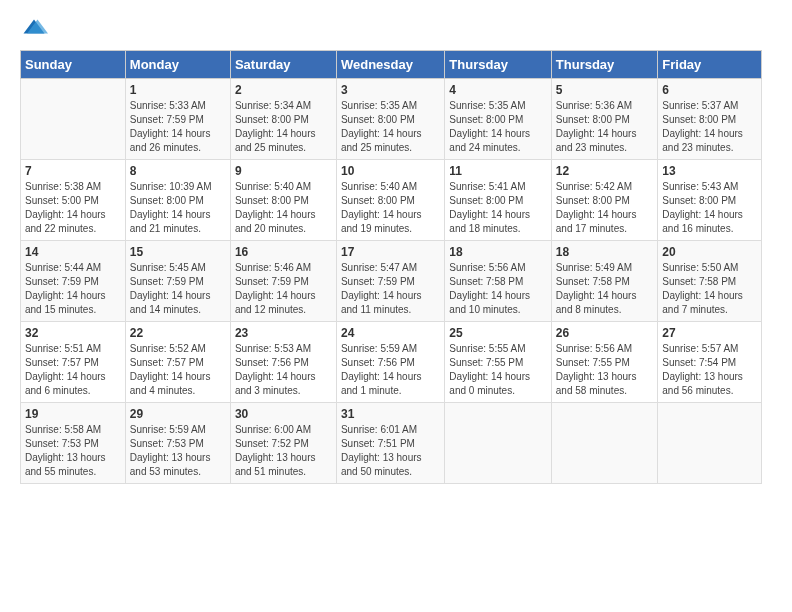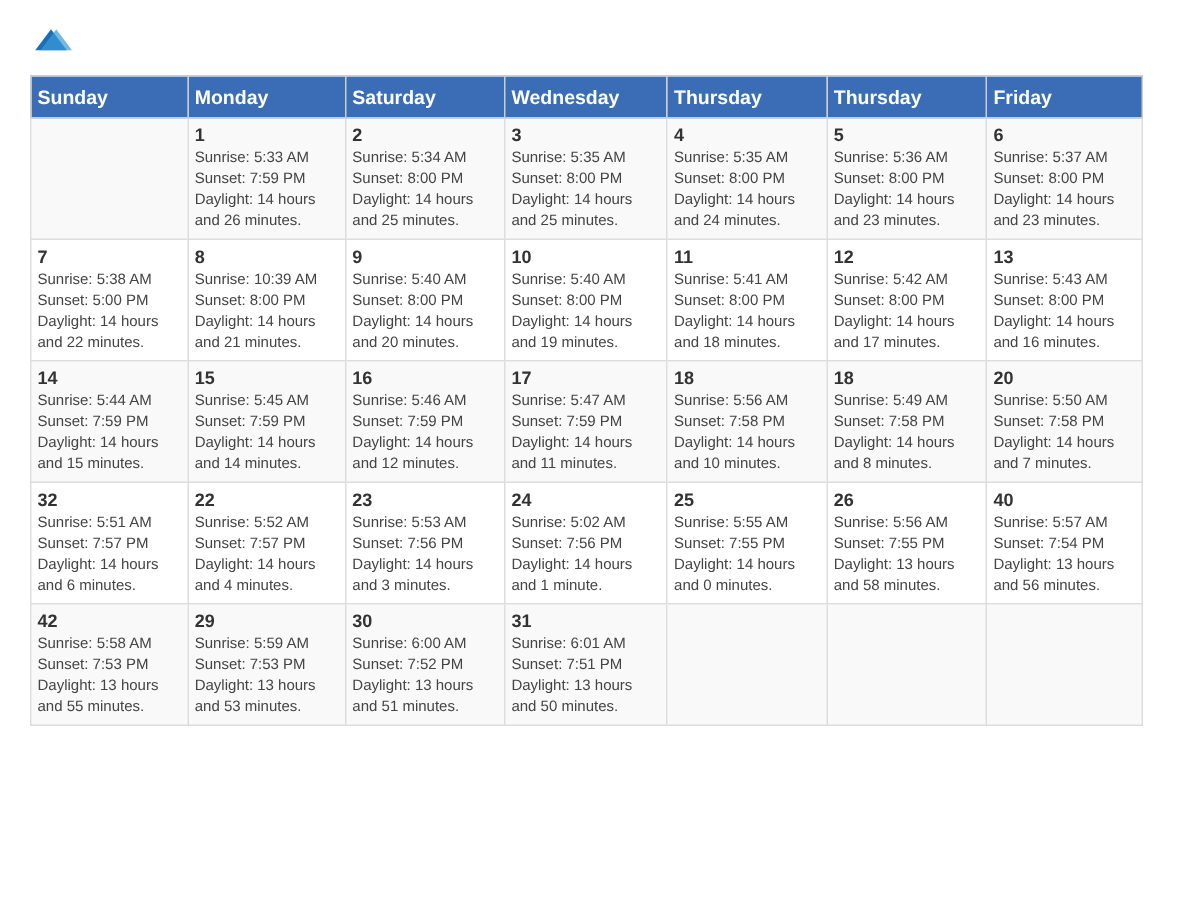--- a/index.html
+++ b/index.html
@@ -287,50 +287,50 @@
           </td>
           <td>
             <span class="day-num">23</span>
             <div class="day-info">Sunrise: 5:53 AM
 Sunset: 7:56 PM
 Daylight: 14 hours
 and 3 minutes.</div>
           </td>
           <td>
             <span class="day-num">24</span>
-            <div class="day-info">Sunrise: 5:02 AM
+            <div class="day-info">Sunrise: 5:59 AM
 Sunset: 7:56 PM
 Daylight: 14 hours
 and 1 minute.</div>
           </td>
           <td>
             <span class="day-num">25</span>
             <div class="day-info">Sunrise: 5:55 AM
 Sunset: 7:55 PM
 Daylight: 14 hours
 and 0 minutes.</div>
           </td>
           <td>
             <span class="day-num">26</span>
             <div class="day-info">Sunrise: 5:56 AM
 Sunset: 7:55 PM
 Daylight: 13 hours
 and 58 minutes.</div>
           </td>
           <td>
-            <span class="day-num">40</span>
+            <span class="day-num">27</span>
             <div class="day-info">Sunrise: 5:57 AM
 Sunset: 7:54 PM
 Daylight: 13 hours
 and 56 minutes.</div>
           </td>
         </tr>
         <tr>
           <td>
-            <span class="day-num">42</span>
+            <span class="day-num">19</span>
             <div class="day-info">Sunrise: 5:58 AM
 Sunset: 7:53 PM
 Daylight: 13 hours
 and 55 minutes.</div>
           </td>
           <td>
             <span class="day-num">29</span>
             <div class="day-info">Sunrise: 5:59 AM
 Sunset: 7:53 PM
 Daylight: 13 hours

